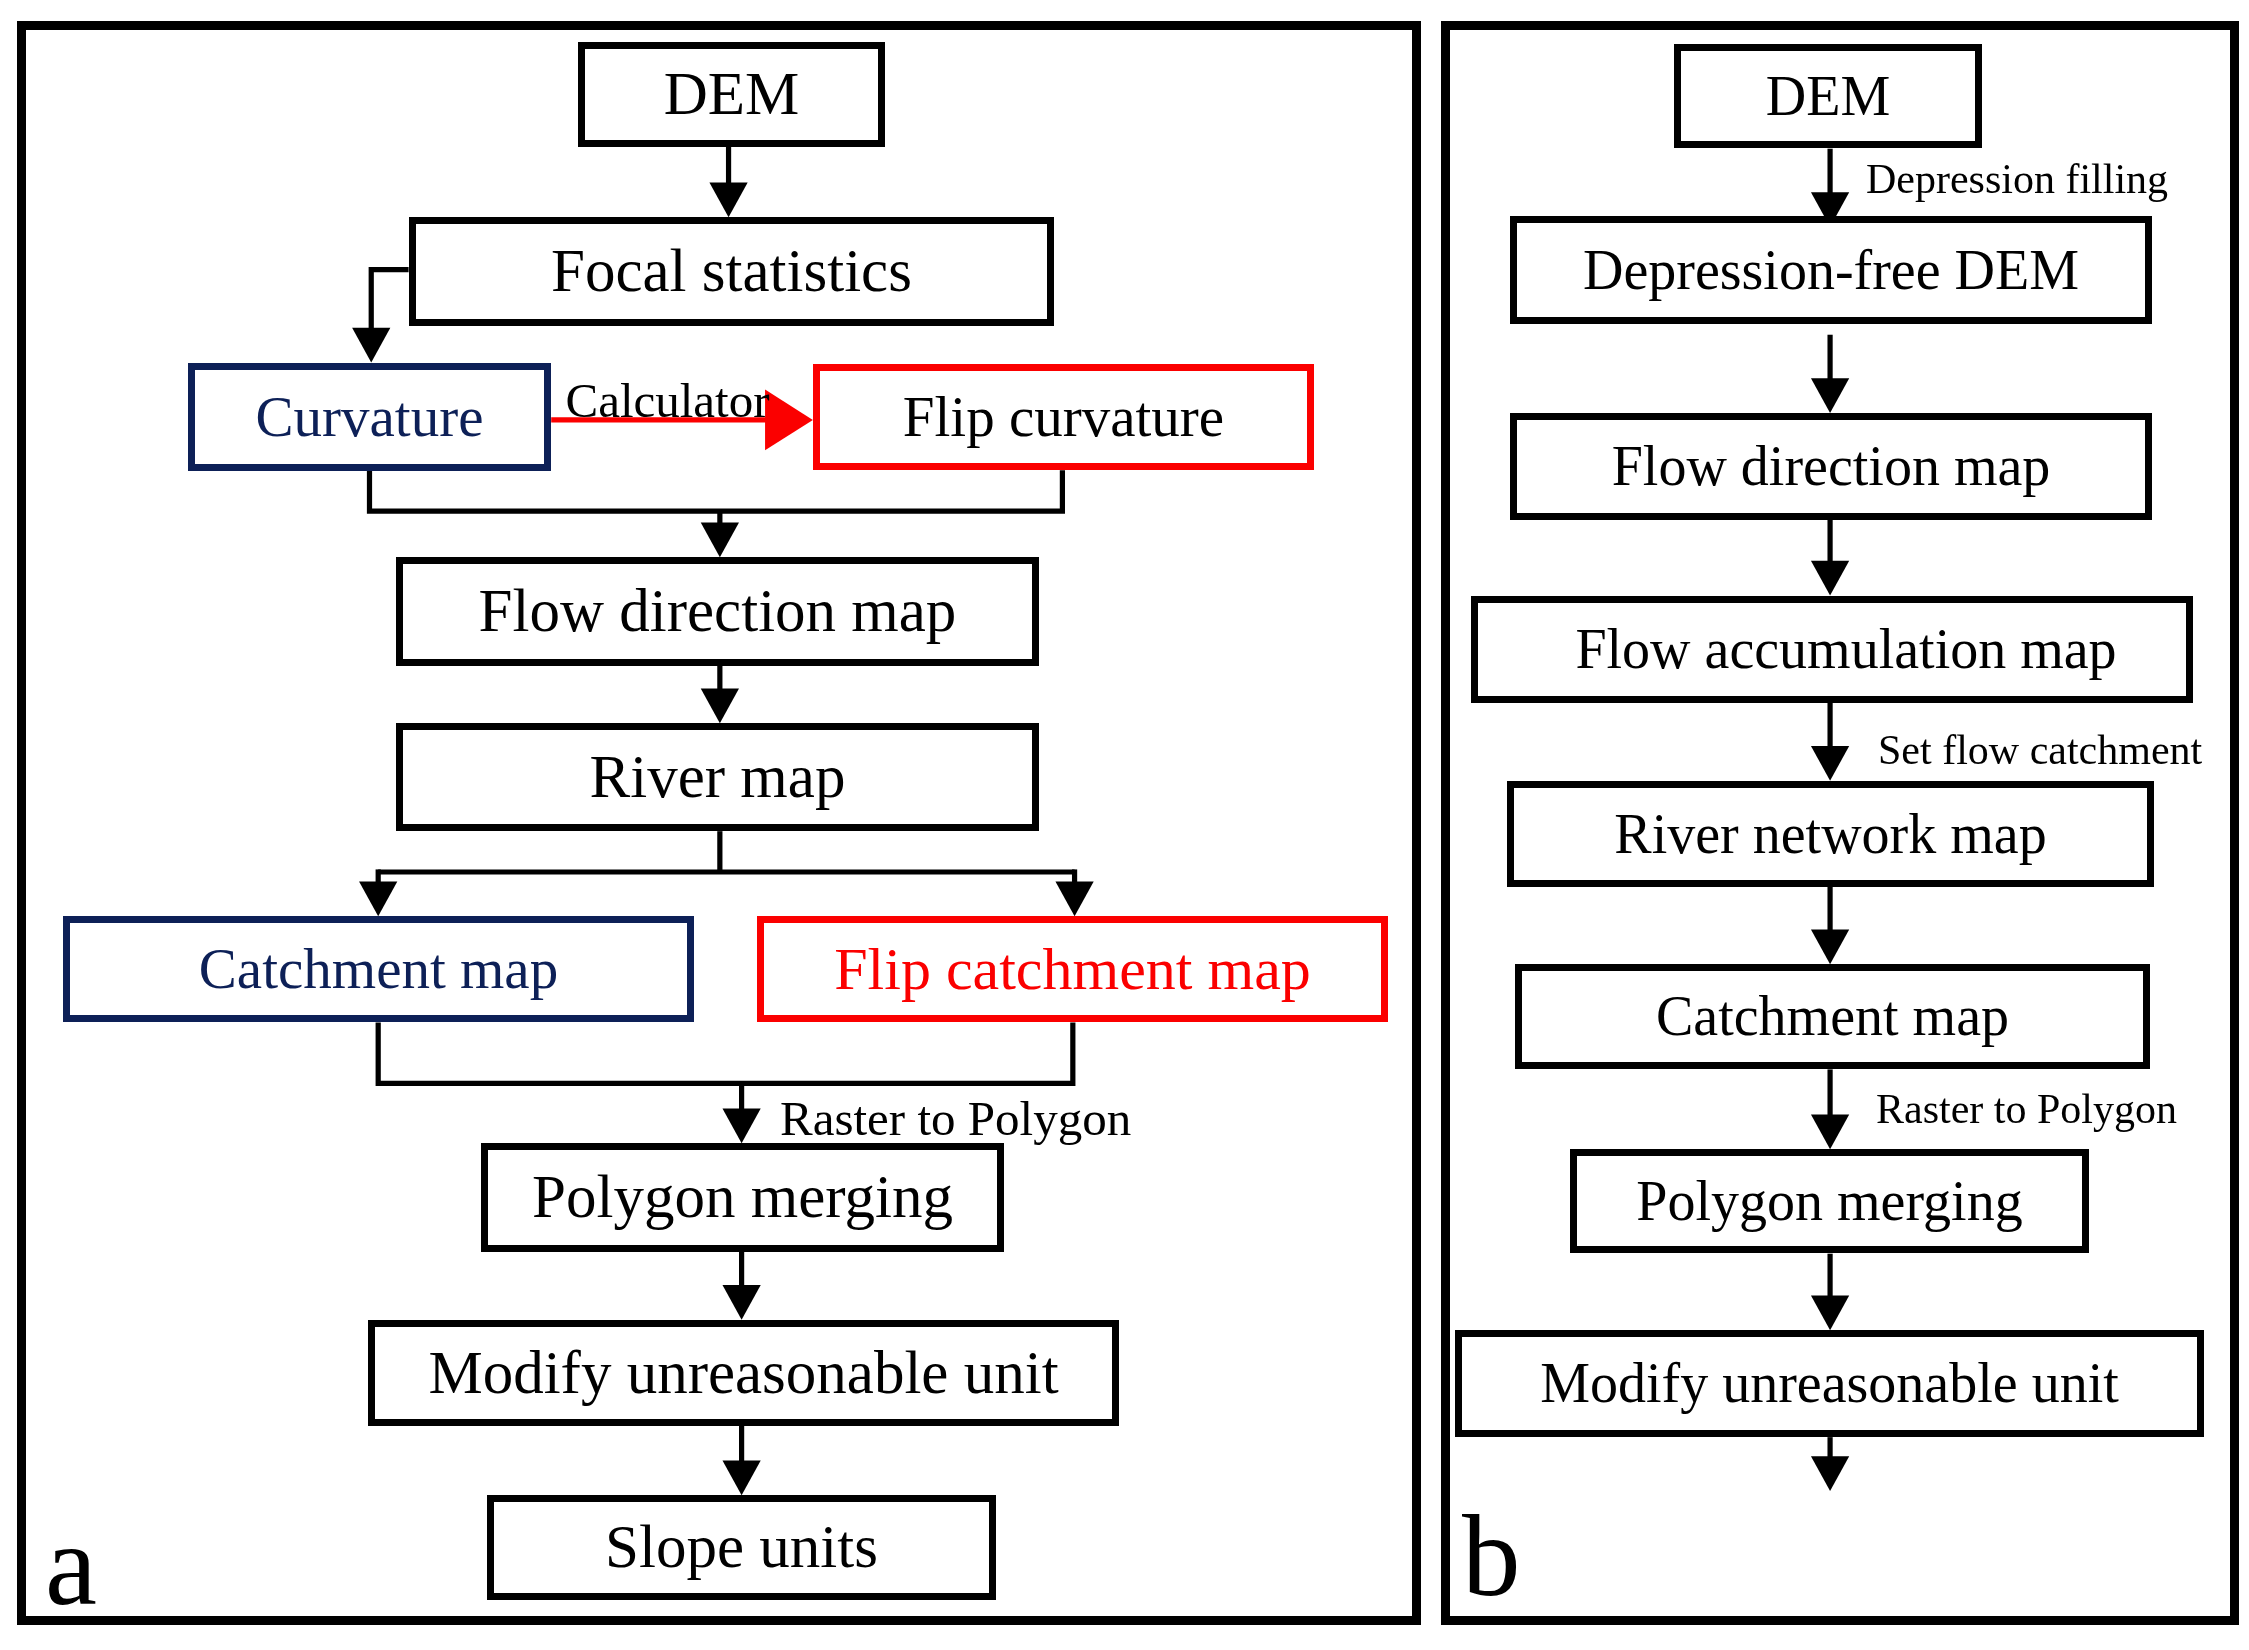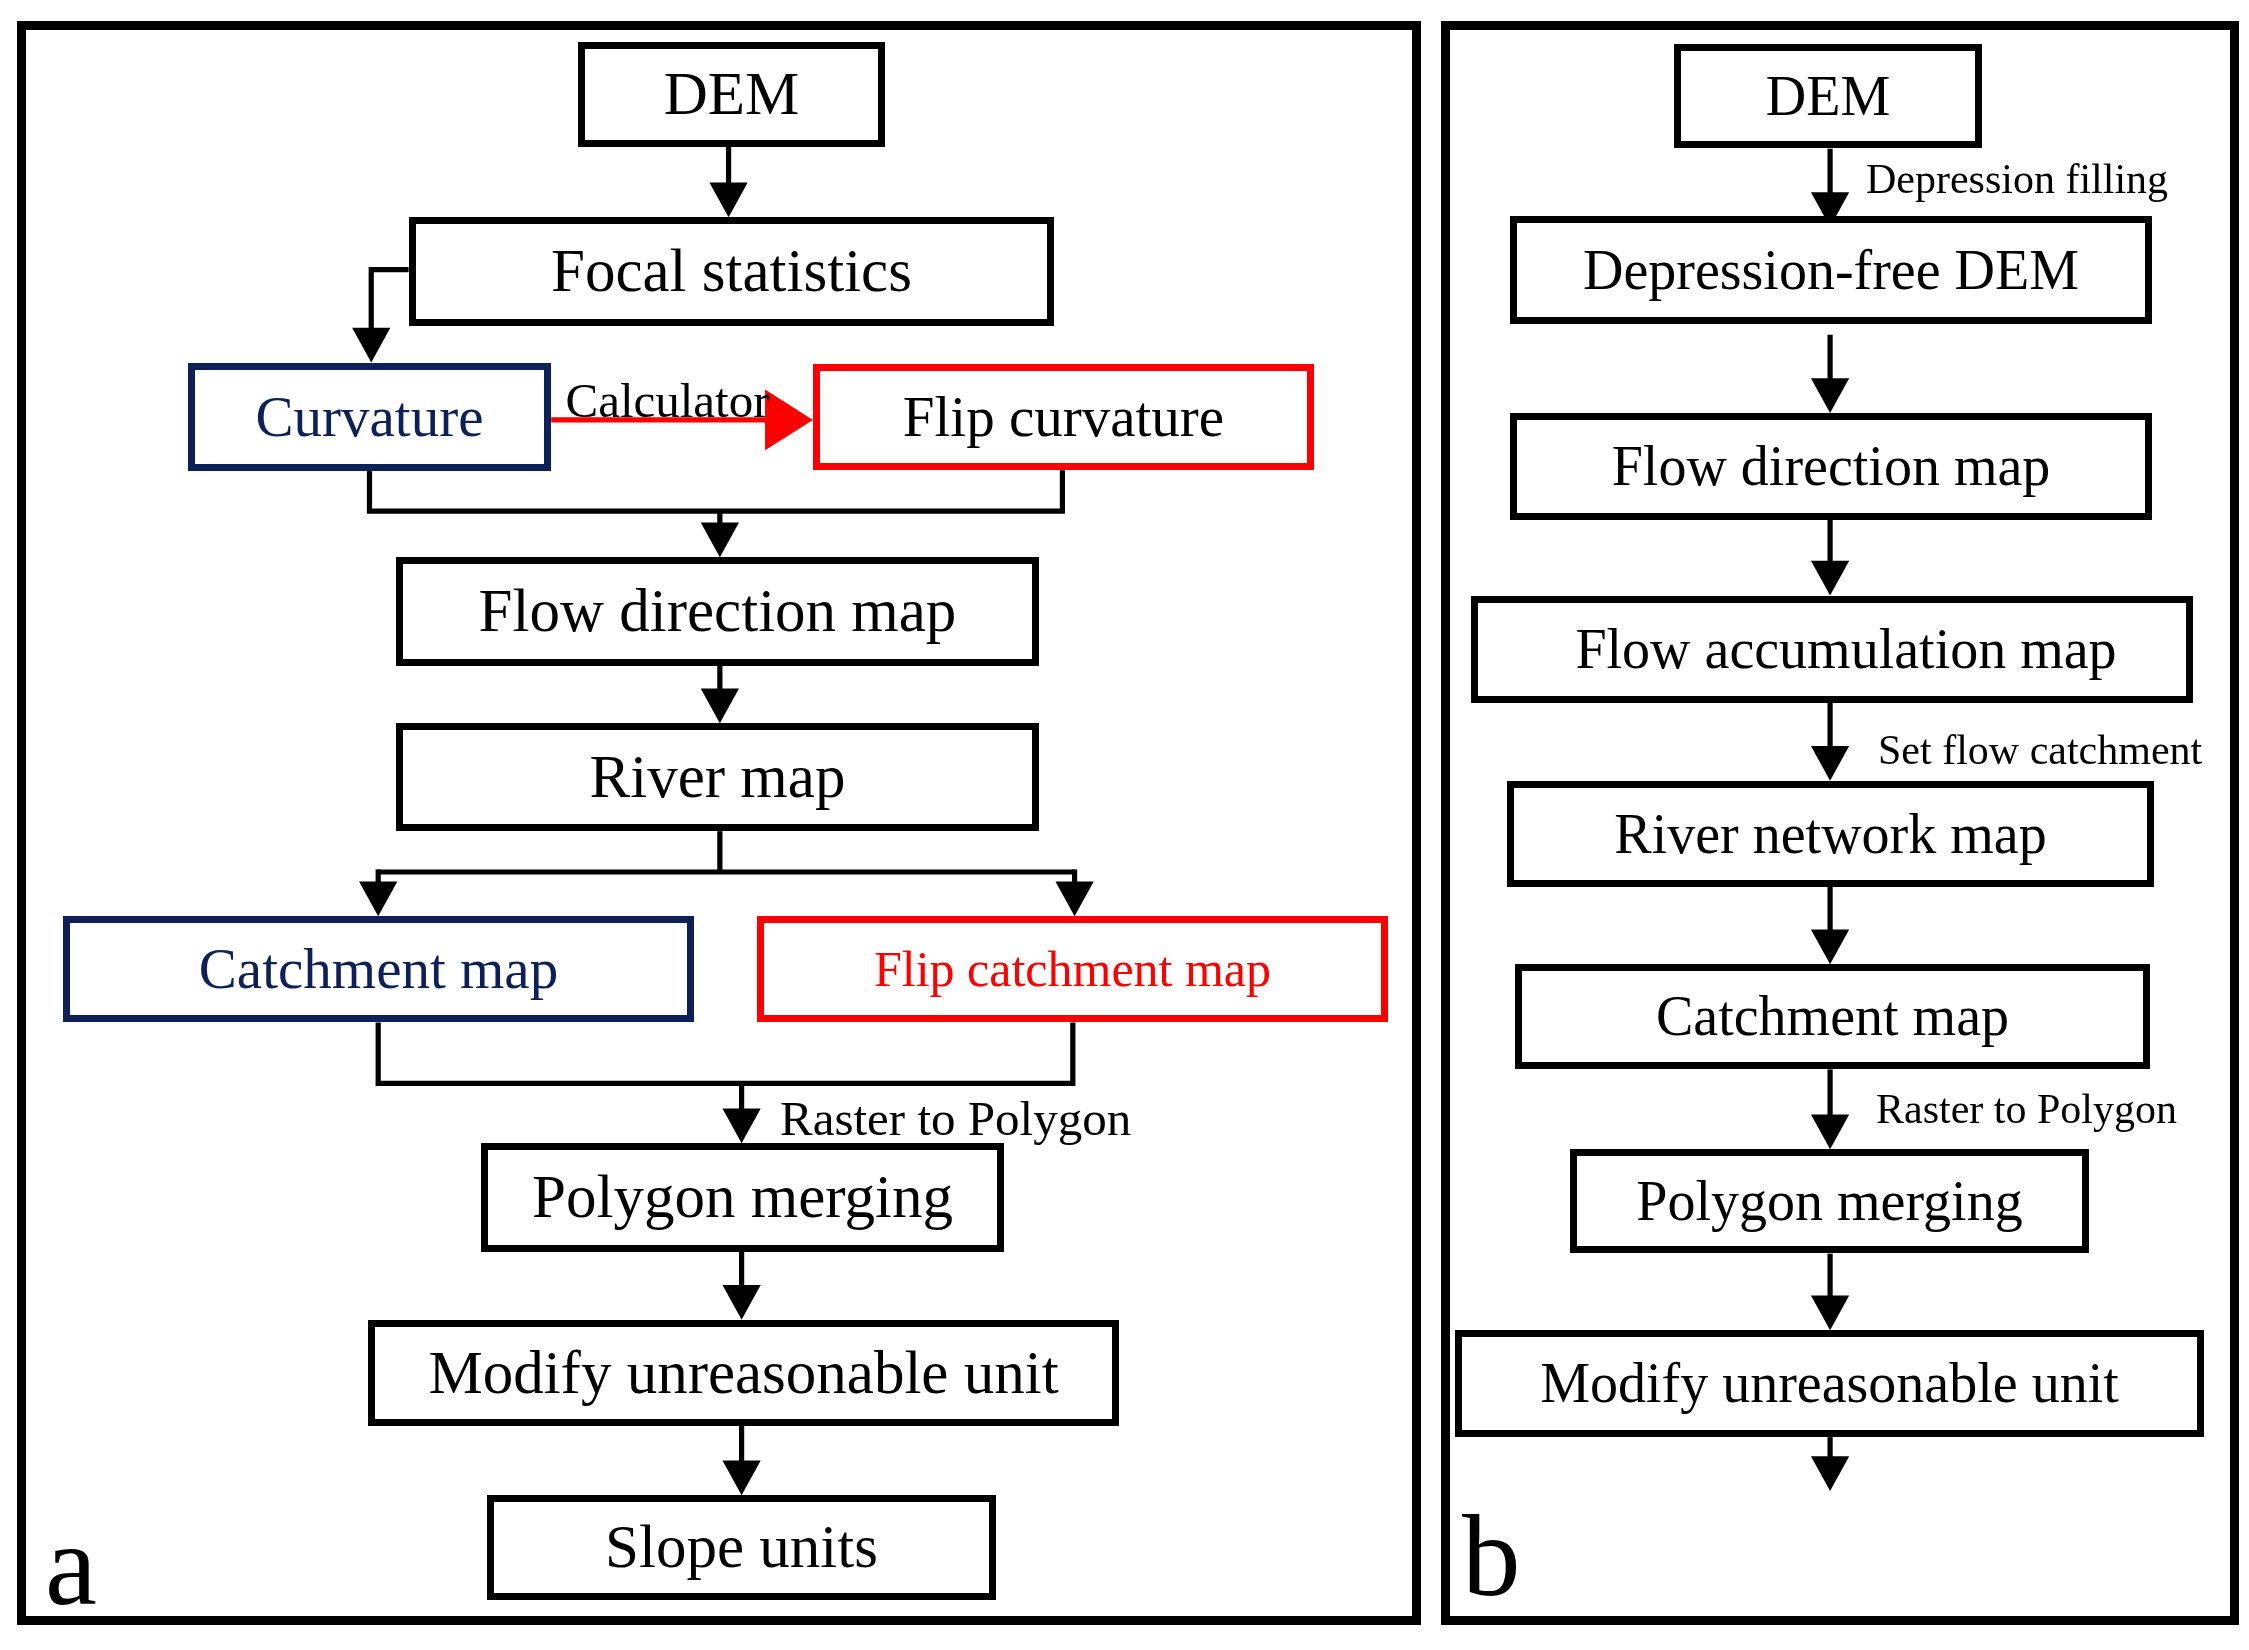--- a/index.html
+++ b/index.html
@@ -38,21 +38,21 @@
     background:var(--background);
     display:flex;align-items:center;justify-content:center;
     text-align:right;
     font-size:61px;
     line-height:1.05;
     white-space:nowrap;
   }
   .node-b{font-size:56px;}
   .node-navy{border:7.8px solid var(--accent-navy);color:var(--accent-navy);font-size:57px;}
   .node-redborder{border:7.8px solid var(--accent-red);color:#000;font-size:57px;}
-  .node-redfull{border:7.8px solid var(--accent-red);color:var(--accent-red);font-size:50px;}
+  .node-redfull{border:7.8px solid var(--accent-red);color:var(--accent-red);font-size:60px;}
   .edge-label{
     position:absolute;
     white-space:nowrap;
     font-size:49px;
     line-height:1;
   }
   .edge-label-b{font-size:42px;}
   .panel-letter{
     position:absolute;
     font-size:117px;

